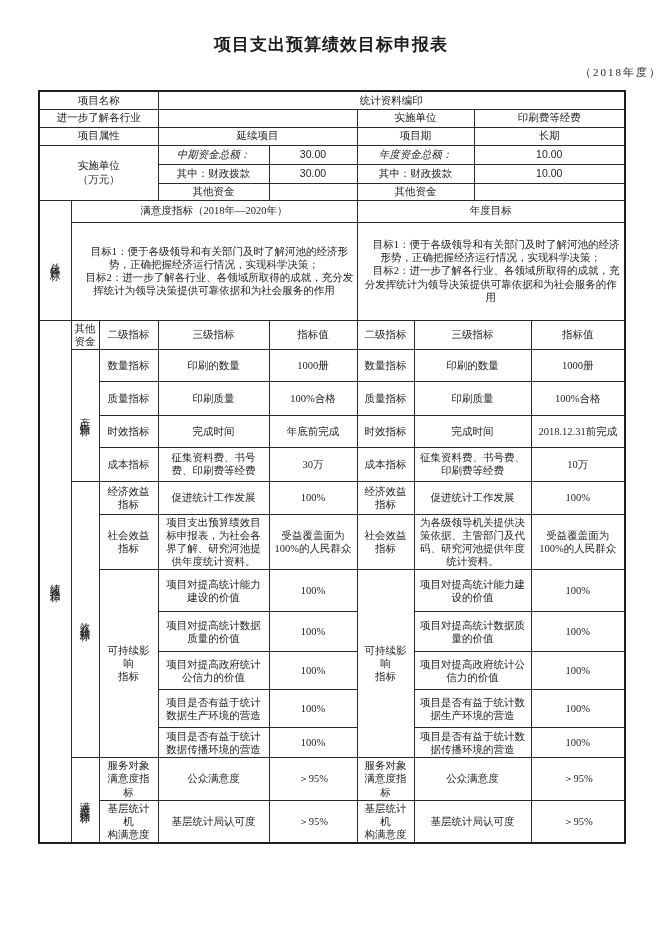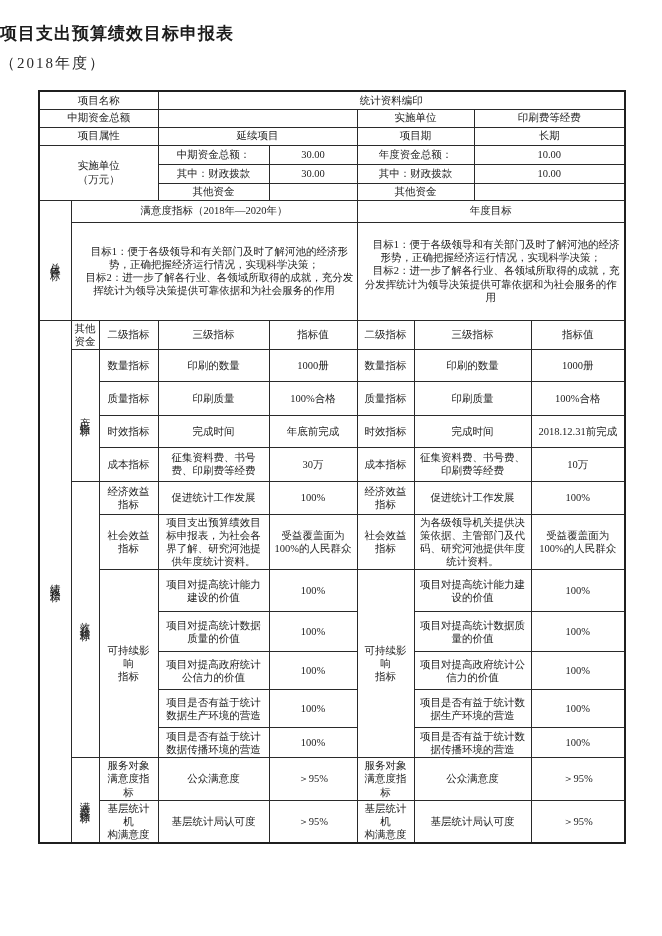--- a/index.html
+++ b/index.html
@@ -3,42 +3,42 @@
 <meta charset="utf-8">
 <style>
   html,body{margin:0;padding:0;}
   body{
     width:662px;height:936px;background:#ffffff;overflow:hidden;
     font-family:"Liberation Serif","DejaVu Serif",serif;
     color:#1c1c1c;
   }
   .page{position:relative;width:662px;height:936px;background:#fff;}
   .title{
-    text-align:left;margin:0;padding-top:22px;
+    text-align:center;margin:0;padding-top:33px;
     font-size:17px;font-weight:bold;letter-spacing:1px;
   }
   .subtitle{
-    text-align:left;margin:0;padding-top:9px;
-    font-size:15px;letter-spacing:2px;color:#2a2a2a;
+    text-align:right;margin:0;padding-top:9px;
+    font-size:11px;letter-spacing:2px;color:#2a2a2a;
   }
   table.form{
     position:absolute;left:38px;top:90px;
     width:586px;border-collapse:collapse;table-layout:fixed;
     border:2px solid #1f1f1f;
   }
   table.form td{
     border:1px solid #2a2a2a;
     font-size:10.5px;line-height:1.25;
     padding:1px 3px;text-align:center;vertical-align:middle;
     overflow:hidden;
   }
   td.pre{white-space:pre-line;}
-  td.fl{text-align:left;padding-left:5px;}
+  td.fl{text-align:left;padding-left:5px;font-style:italic;}
   td.fr{text-align:right;padding-right:14px;}
-  td.num{text-align:right;padding-right:5px;font-family:Liberation Serif, serif;}
+  td.num{text-align:right;padding-right:5px;font-family:Liberation Sans, sans-serif;}
   td.vert{
     writing-mode:vertical-lr;text-orientation:upright;
     letter-spacing:3px;padding:2px 0;font-size:10.5px;
   }
   td.goalhead{font-size:10.5px;}
   td.goal{
     text-align:justify;vertical-align:top;
     font-size:10px;line-height:1.6;padding:7px 6px 4px 6px;
     white-space:pre-line;
   }
@@ -68,21 +68,21 @@
         <col style="width:57px">
         <col style="width:94px">
     </colgroup>
 
     <tbody>
         <tr style="height:18px">
       <td colspan="3">项目名称</td>
       <td colspan="6">统计资料编印</td>
     </tr>
     <tr style="height:18px">
-      <td colspan="3">中期资金总额</td>
+      <td colspan="3">进一步了解各行业</td>
       <td colspan="2"></td>
       <td colspan="2">实施单位</td>
       <td colspan="2">印刷费等经费</td>
     </tr>
     <tr style="height:18px">
       <td colspan="3">项目属性</td>
       <td colspan="2">延续项目</td>
       <td colspan="2">项目期</td>
       <td colspan="2">长期</td>
     </tr>

